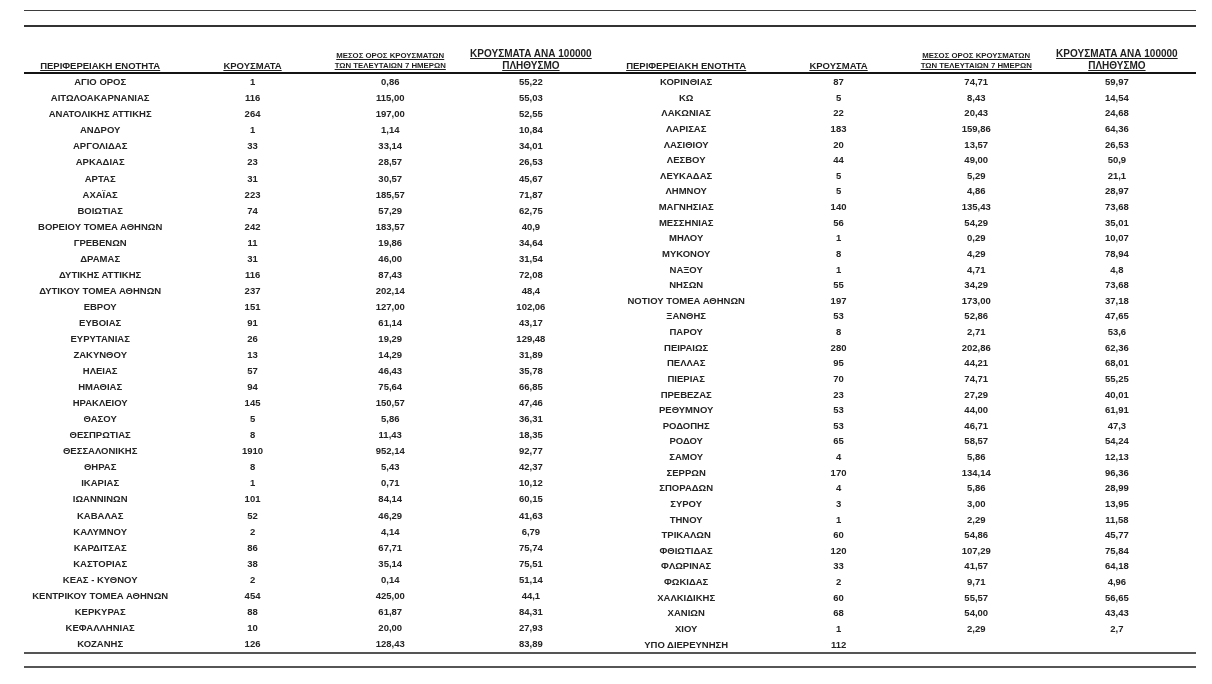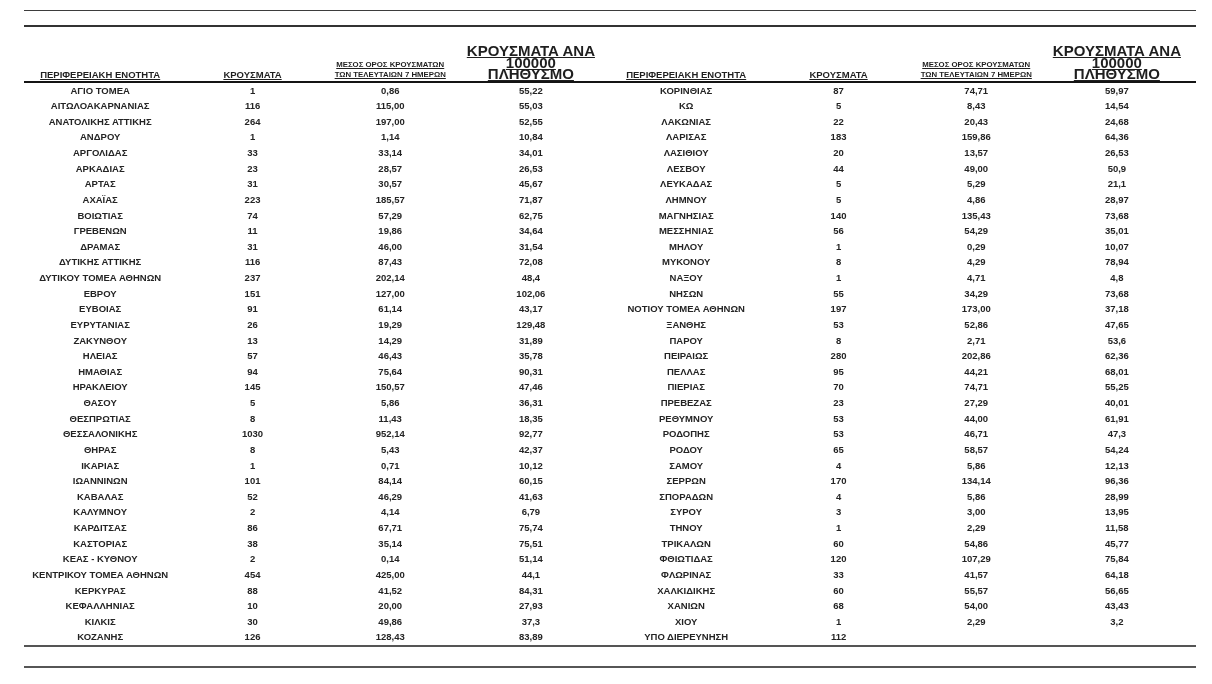--- a/index.html
+++ b/index.html
@@ -19,21 +19,21 @@
     border-bottom:2.4px solid #555555;
   }
   col.c0{width:26%;} col.c1{width:26%;} col.c2{width:21%;} col.c3{width:27%;}
   thead tr{height:28px;}
   th{
     font-weight:700;color:#1f1f1f;vertical-align:bottom;
     padding:0 0 1px 0;border-bottom:2.4px solid #141414;text-decoration:underline;
   }
   .th-region,.th-cases{font-size:9.5px;line-height:11px;}
   .th-avg{font-size:7.8px;line-height:10px;}
-  .th-per{font-size:15px;line-height:11.5px;}
+  .th-per{font-size:10px;line-height:11.5px;}
   td{
     text-align:center;font-size:9.5px;font-weight:700;color:#242424;
     height:15.62px;line-height:15.62px;padding:0;
     white-space:nowrap;overflow:hidden;
   }
 </style>
 </head>
 <body>
 
 <div class="hrule" id="rule-top-1"></div>
@@ -57,21 +57,21 @@
           <div>ΤΩΝ ΤΕΛΕΥΤΑΙΩΝ 7 ΗΜΕΡΩΝ</div>
         </th>
         <th class="th-per">
           <div>ΚΡΟΥΣΜΑΤΑ ΑΝΑ 100000</div>
           <div>ΠΛΗΘΥΣΜΟ</div>
         </th>
       </tr>
     </thead>
     <tbody>
         <tr>
-          <td>ΑΓΙΟ ΤΟΜΕΑ</td>
+          <td>ΑΓΙΟ ΟΡΟΣ</td>
           <td>1</td>
           <td>0,86</td>
           <td>55,22</td>
         </tr>
         <tr>
           <td>ΑΙΤΩΛΟΑΚΑΡΝΑΝΙΑΣ</td>
           <td>116</td>
           <td>115,00</td>
           <td>55,03</td>
         </tr>
@@ -111,20 +111,26 @@
           <td>185,57</td>
           <td>71,87</td>
         </tr>
         <tr>
           <td>ΒΟΙΩΤΙΑΣ</td>
           <td>74</td>
           <td>57,29</td>
           <td>62,75</td>
         </tr>
         <tr>
+          <td>ΒΟΡΕΙΟΥ ΤΟΜΕΑ ΑΘΗΝΩΝ</td>
+          <td>242</td>
+          <td>183,57</td>
+          <td>40,9</td>
+        </tr>
+        <tr>
           <td>ΓΡΕΒΕΝΩΝ</td>
           <td>11</td>
           <td>19,86</td>
           <td>34,64</td>
         </tr>
         <tr>
           <td>ΔΡΑΜΑΣ</td>
           <td>31</td>
           <td>46,00</td>
           <td>31,54</td>
@@ -168,21 +174,21 @@
         <tr>
           <td>ΗΛΕΙΑΣ</td>
           <td>57</td>
           <td>46,43</td>
           <td>35,78</td>
         </tr>
         <tr>
           <td>ΗΜΑΘΙΑΣ</td>
           <td>94</td>
           <td>75,64</td>
-          <td>90,31</td>
+          <td>66,85</td>
         </tr>
         <tr>
           <td>ΗΡΑΚΛΕΙΟΥ</td>
           <td>145</td>
           <td>150,57</td>
           <td>47,46</td>
         </tr>
         <tr>
           <td>ΘΑΣΟΥ</td>
           <td>5</td>
@@ -190,21 +196,21 @@
           <td>36,31</td>
         </tr>
         <tr>
           <td>ΘΕΣΠΡΩΤΙΑΣ</td>
           <td>8</td>
           <td>11,43</td>
           <td>18,35</td>
         </tr>
         <tr>
           <td>ΘΕΣΣΑΛΟΝΙΚΗΣ</td>
-          <td>1030</td>
+          <td>1910</td>
           <td>952,14</td>
           <td>92,77</td>
         </tr>
         <tr>
           <td>ΘΗΡΑΣ</td>
           <td>8</td>
           <td>5,43</td>
           <td>42,37</td>
         </tr>
         <tr>
@@ -251,34 +257,28 @@
         </tr>
         <tr>
           <td>ΚΕΝΤΡΙΚΟΥ ΤΟΜΕΑ ΑΘΗΝΩΝ</td>
           <td>454</td>
           <td>425,00</td>
           <td>44,1</td>
         </tr>
         <tr>
           <td>ΚΕΡΚΥΡΑΣ</td>
           <td>88</td>
-          <td>41,52</td>
+          <td>61,87</td>
           <td>84,31</td>
         </tr>
         <tr>
           <td>ΚΕΦΑΛΛΗΝΙΑΣ</td>
           <td>10</td>
           <td>20,00</td>
           <td>27,93</td>
-        </tr>
-        <tr>
-          <td>ΚΙΛΚΙΣ</td>
-          <td>30</td>
-          <td>49,86</td>
-          <td>37,3</td>
         </tr>
         <tr>
           <td>ΚΟΖΑΝΗΣ</td>
           <td>126</td>
           <td>128,43</td>
           <td>83,89</td>
         </tr>
       </tbody>
   </table>
 
@@ -490,36 +490,42 @@
           <td>107,29</td>
           <td>75,84</td>
         </tr>
         <tr>
           <td>ΦΛΩΡΙΝΑΣ</td>
           <td>33</td>
           <td>41,57</td>
           <td>64,18</td>
         </tr>
         <tr>
+          <td>ΦΩΚΙΔΑΣ</td>
+          <td>2</td>
+          <td>9,71</td>
+          <td>4,96</td>
+        </tr>
+        <tr>
           <td>ΧΑΛΚΙΔΙΚΗΣ</td>
           <td>60</td>
           <td>55,57</td>
           <td>56,65</td>
         </tr>
         <tr>
           <td>ΧΑΝΙΩΝ</td>
           <td>68</td>
           <td>54,00</td>
           <td>43,43</td>
         </tr>
         <tr>
           <td>ΧΙΟΥ</td>
           <td>1</td>
           <td>2,29</td>
-          <td>3,2</td>
+          <td>2,7</td>
         </tr>
         <tr>
           <td>ΥΠΟ ΔΙΕΡΕΥΝΗΣΗ</td>
           <td>112</td>
           <td></td>
           <td></td>
         </tr>
       </tbody>
   </table>
 

